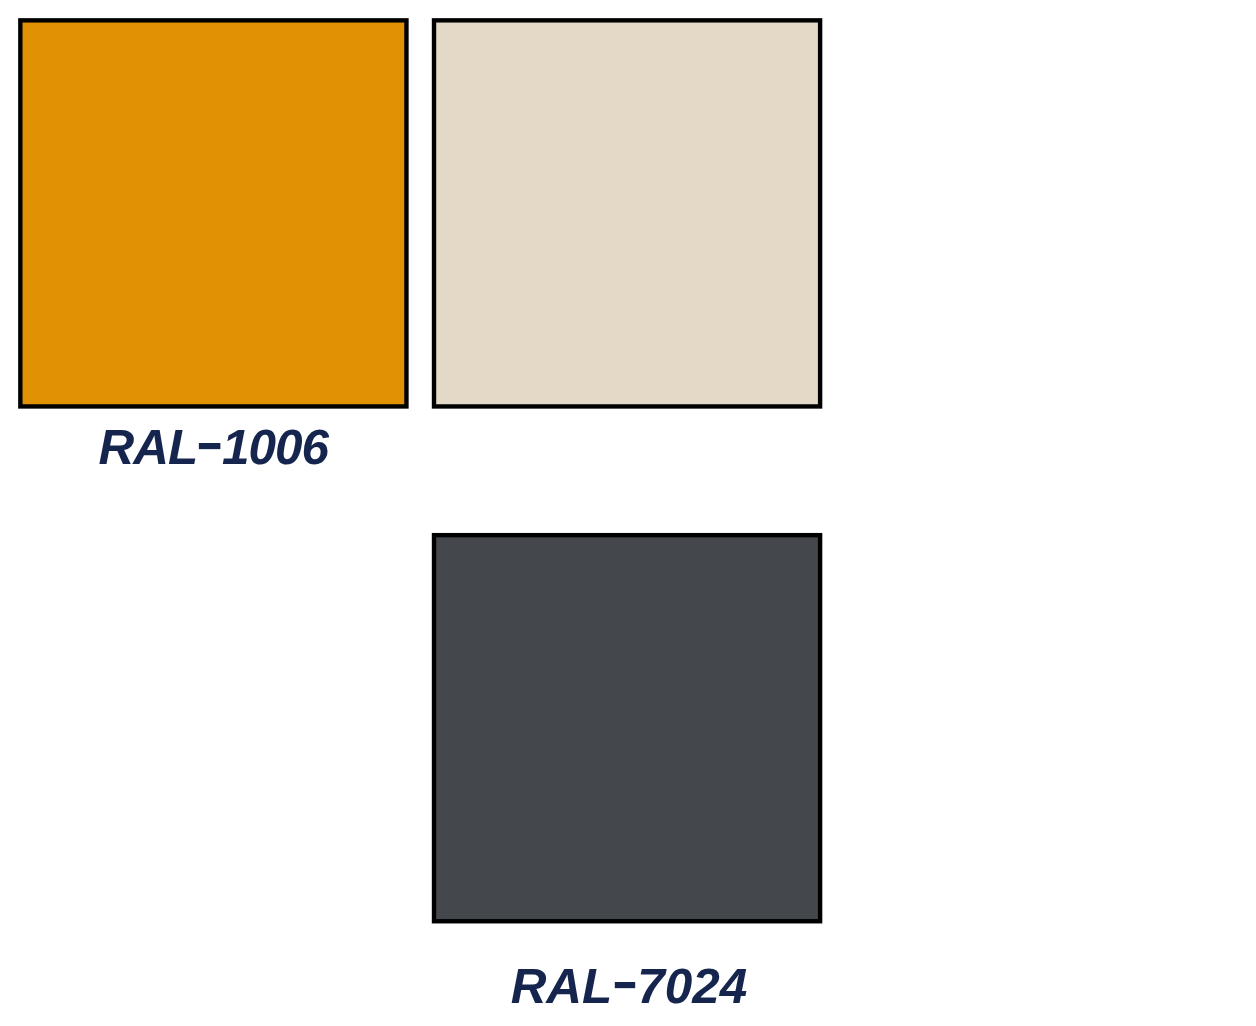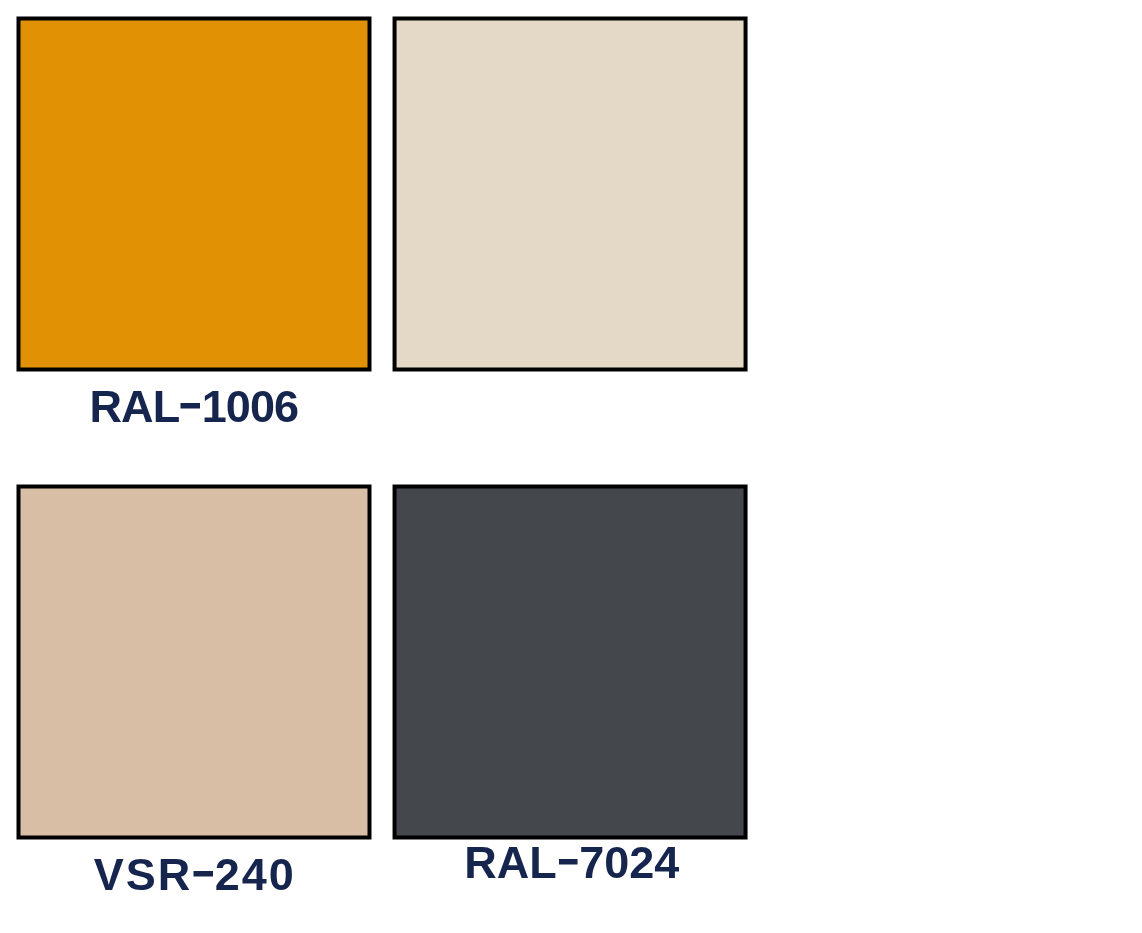--- a/index.html
+++ b/index.html
@@ -3,21 +3,21 @@
 <meta charset="utf-8">
 <title>Colour Swatch Grid</title>
 <style>
   html,body{margin:0;padding:0;}
   body{
     width:1142px;height:933px;
     background:#FFFFFF;
     font-family:"Liberation Sans",sans-serif;
     overflow:hidden;
   }
-  .board{position:relative;width:1142px;height:933px;background:#FFFFFF;}
+  .board{position:relative;width:1142px;height:933px;background:#FFFFFF;font-style:italic;}
 
   .swatch-cell{position:absolute;left:0;top:0;width:354.5px;}
 
   .swatch-chip{
     position:relative;
     width:354.5px;height:354.5px;
     background:#000000;
   }
   .swatch-chip .chip-fill{
     position:absolute;
@@ -67,27 +67,21 @@
     </div>
     <div class="swatch-label" style="left:0.6px;top:367.15px;letter-spacing:-0.95px;text-indent:-0.95px;"><span class="label-text">RAL<span class="dash">-</span>1006</span></div>
   </div>
 
   <div class="swatch-cell" style="transform:translate(392.55px,16.5px);">
     <div class="swatch-chip">
       <div class="chip-fill" style="background-color: rgb(227, 217, 198);"></div>
     </div>
   </div>
 
-  <div class="swatch-cell" style="transform:translate(16.5px,484.5px);">
-    <div class="swatch-chip">
-      <div class="chip-fill" style="background-color: rgb(216, 190, 164);"></div>
-    </div>
-    <div class="swatch-label" style="left:-1.4px;top:366.6px;letter-spacing:1.95px;text-indent:1.95px;"><span class="label-text">VSR<span class="dash">-</span>240</span></div>
-  </div>
 
   <div class="swatch-cell" style="transform:translate(392.55px,484.5px);">
     <div class="swatch-chip">
       <div class="chip-fill" style="background-color: rgb(68, 71, 76);"></div>
     </div>
-    <div class="swatch-label" style="left:1.6px;top:355px;letter-spacing:0px;text-indent:0px;"><span class="label-text">RAL<span class="dash">-</span>7024</span></div>
+    <div class="swatch-label" style="left:1.6px;top:389px;letter-spacing:0px;text-indent:0px;"><span class="label-text">RAL<span class="dash">-</span>7024</span></div>
   </div>
 
 </div>
 
 </body></html>

